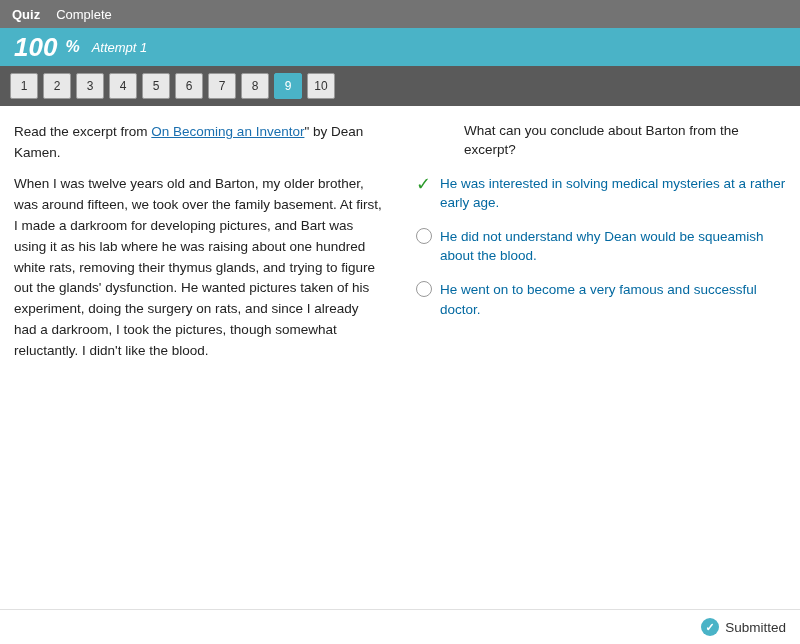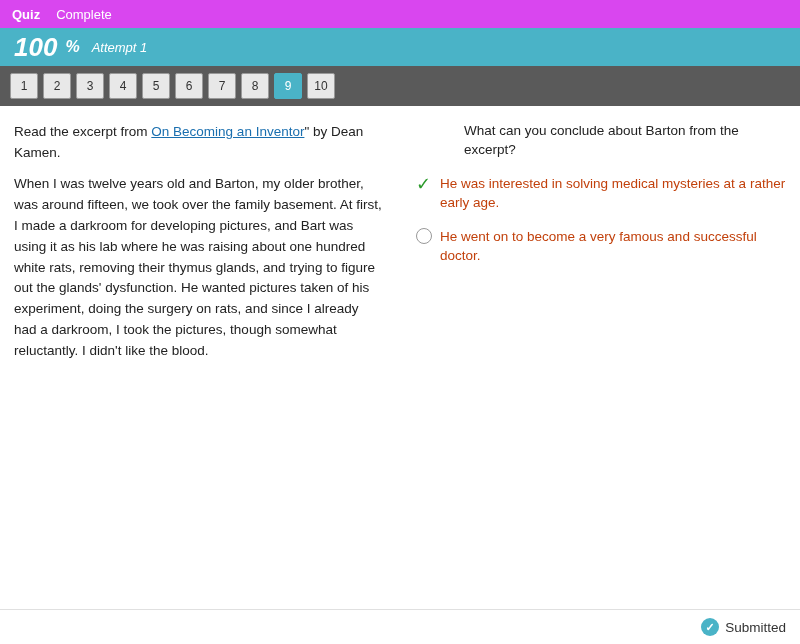--- a/index.html
+++ b/index.html
@@ -7,21 +7,21 @@
       font-family: Arial, Helvetica, sans-serif;
       font-size: 14px;
       background: #4a4a4a;
       width: 800px;
       height: 644px;
       overflow: hidden;
     }
 
     
     .top-bar {
-      background: #d946ef;
+      background: #737373;
       color: #fff;
       display: flex;
       align-items: center;
       padding: 0 12px;
       height: 28px;
       gap: 16px;
     }
     .top-bar-quiz {
       font-size: 13px;
       font-weight: bold;
@@ -148,21 +148,21 @@
       height: 16px;
       flex-shrink: 0;
       margin-top: 1px;
       color: #2a9a2a;
       font-size: 18px;
       line-height: 1;
     }
     .answer-text {
       font-size: 13.5px;
       line-height: 1.45;
-      color: #c2410c;
+      color: #0369a1;
     }
 
     
     .footer {
       display: flex;
       justify-content: flex-end;
       align-items: center;
       padding: 8px 14px;
       border-top: 1px solid #e0e0e0;
       background: #fff;
@@ -225,20 +225,24 @@
     </div>
 
     <div class="question-area">
       <div class="question-text">What can you conclude about Barton from the excerpt?</div>
 
       <div class="answer-option">
         <div class="checkmark">✓</div>
         <span class="answer-text">He was interested in solving medical mysteries at a rather early age.</span>
       </div>
 
+      <div class="answer-option">
+        <div class="radio-circle"></div>
+        <span class="answer-text">He did not understand why Dean would be squeamish about the blood.</span>
+      </div>
 
       <div class="answer-option">
         <div class="radio-circle"></div>
         <span class="answer-text">He went on to become a very famous and successful doctor.</span>
       </div>
 
     </div>
 
   </div>
 

